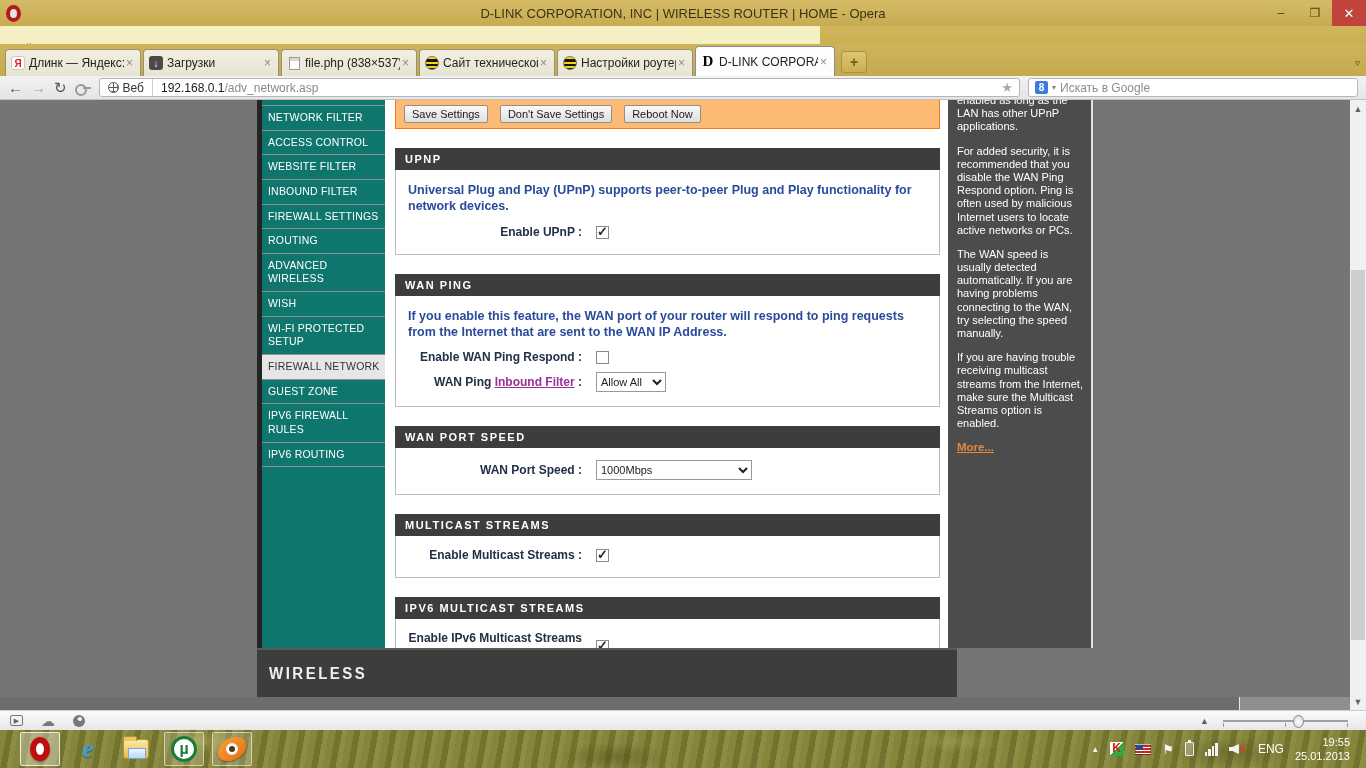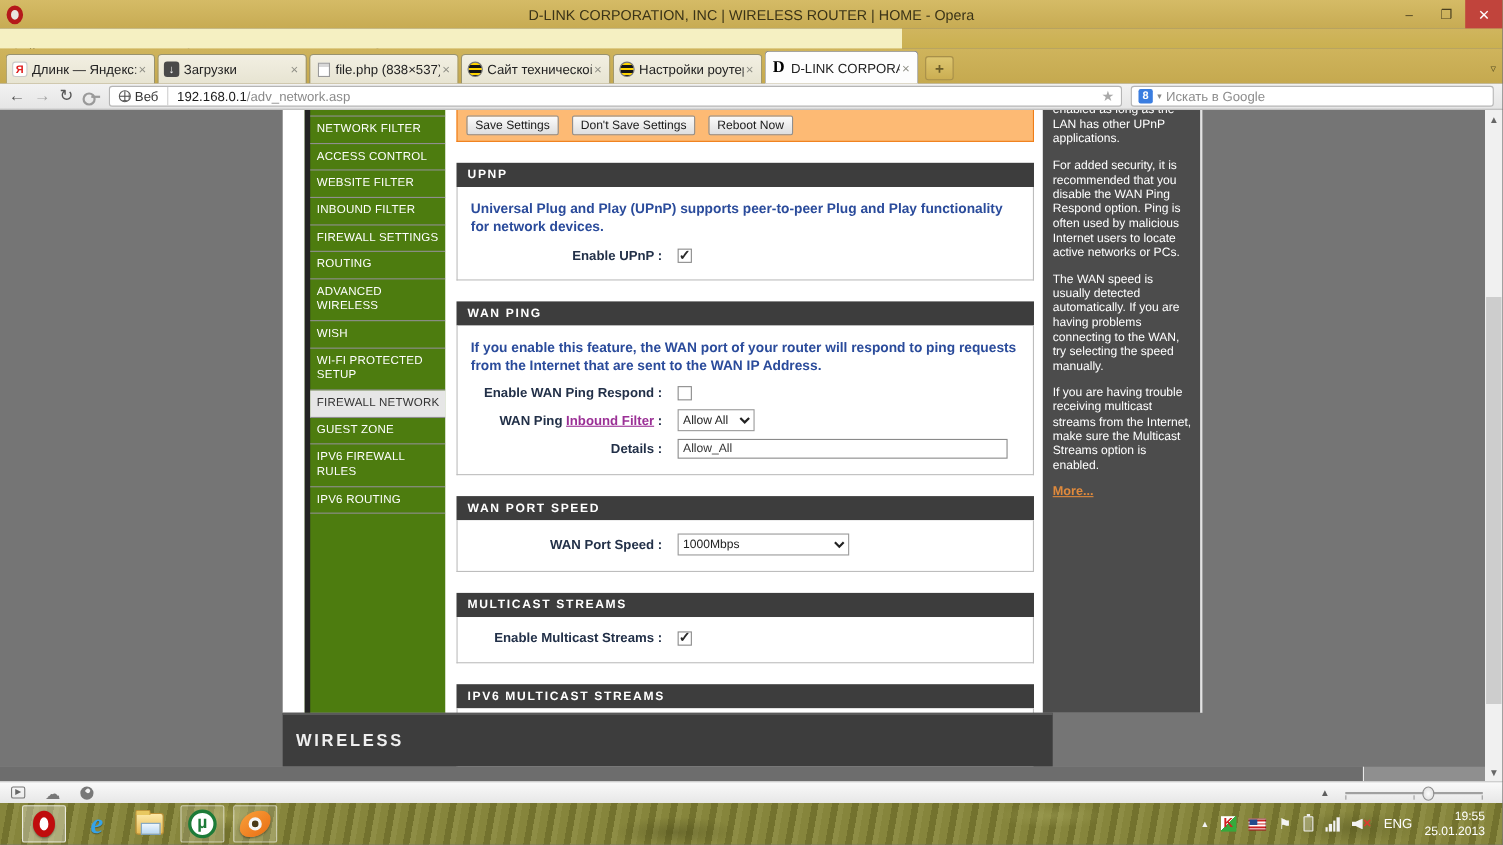--- a/index.html
+++ b/index.html
@@ -52,21 +52,21 @@
   .g-icon { width:13px; height:13px; background:#3a7de0; border-radius:2px; color:#fff; font-size:10px; font-weight:bold; text-align:center; line-height:13px; }
   .search-caret { color:#888; font-size:8px; }
   .search-input { border:none; outline:none; flex:1; font-size:12px; color:#444; background:transparent; font-family:"Liberation Sans",sans-serif; }
   .search-input::placeholder { color:#8d8d8d; }
 
   
   .viewport { position:absolute; top:100px; left:0; width:1366px; height:610px; background:#757575; }
   .page { position:absolute; left:257px; top:0; width:836px; height:548px; display:flex; background:#fff; }
 
   
-  .nav { width:128px; background:#4d7c0f; border-left:5px solid #242424; flex:none;margin-left:20px; }
+  .nav { width:128px; background:#0f766e; border-left:5px solid #242424; flex:none; }
   .nav-stub { height:6px; border-bottom:1px solid #8f8f8f; }
   .nav-item { padding:5px 4px 5px 6px; font-size:10.5px; color:#fff; border-bottom:1px solid #8f8f8f; letter-spacing:0.2px; line-height:1.3; }
   .nav-item.active { background:#e6e6e6; color:#333; }
 
   
   .main { flex:1; background:#fff; padding:0 8px 0 10px; }
   .savebar { height:29px; background:#fdba74; border:1px solid #ef7d17; border-top:none; display:flex; align-items:center; gap:12px; padding-left:8px; }
   .btn { font-size:11px; color:#1a1a1a; background:linear-gradient(#fbfbfb,#dedede); border:1px solid #8f8f8f; padding:2px 7px; border-radius:2px; font-family:"Liberation Sans",sans-serif; }
   .section { margin-top:19px; }
   .sec-head { height:22px; background:#3d3d3d; color:#fff; font-size:11px; font-weight:bold; letter-spacing:1.5px; line-height:22px; padding-left:10px; }
@@ -281,24 +281,20 @@
           <div class="frow">
             <span class="flabel">Enable WAN Ping Respond :</span>
             <span class="cb"></span>
           </div>
           <div class="frow">
             <span class="flabel"><span>WAN Ping </span><a href="#" class="filter-link">Inbound Filter</a><span> :</span></span>
             <select class="sel small">
               <option>Allow All</option>
             </select>
           </div>
-          <div class="frow">
-            <span class="flabel">Details :</span>
-            <input class="txt-input" value="Allow_All" style="">
-          </div>
         </div>
       </div>
 
       <div class="section">
         <div class="sec-head">WAN PORT SPEED</div>
         <div class="sec-body">
           <div class="frow" style="margin-top:4px;">
             <span class="flabel">WAN Port Speed :</span>
             <select class="sel wide">
               <option>1000Mbps</option>

